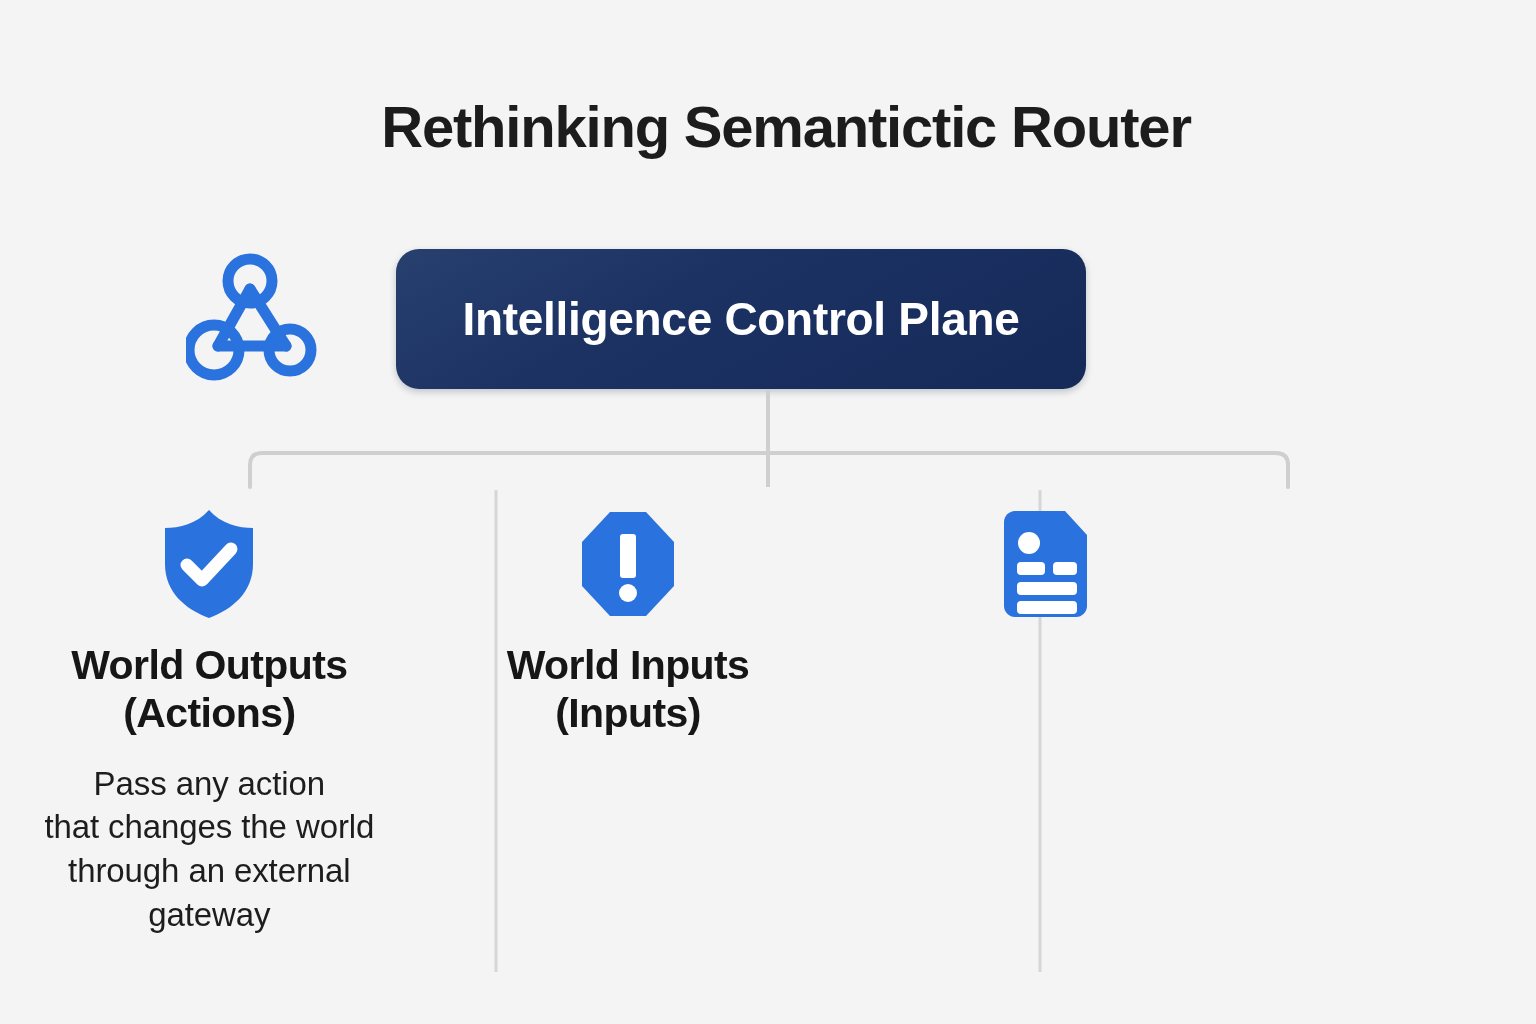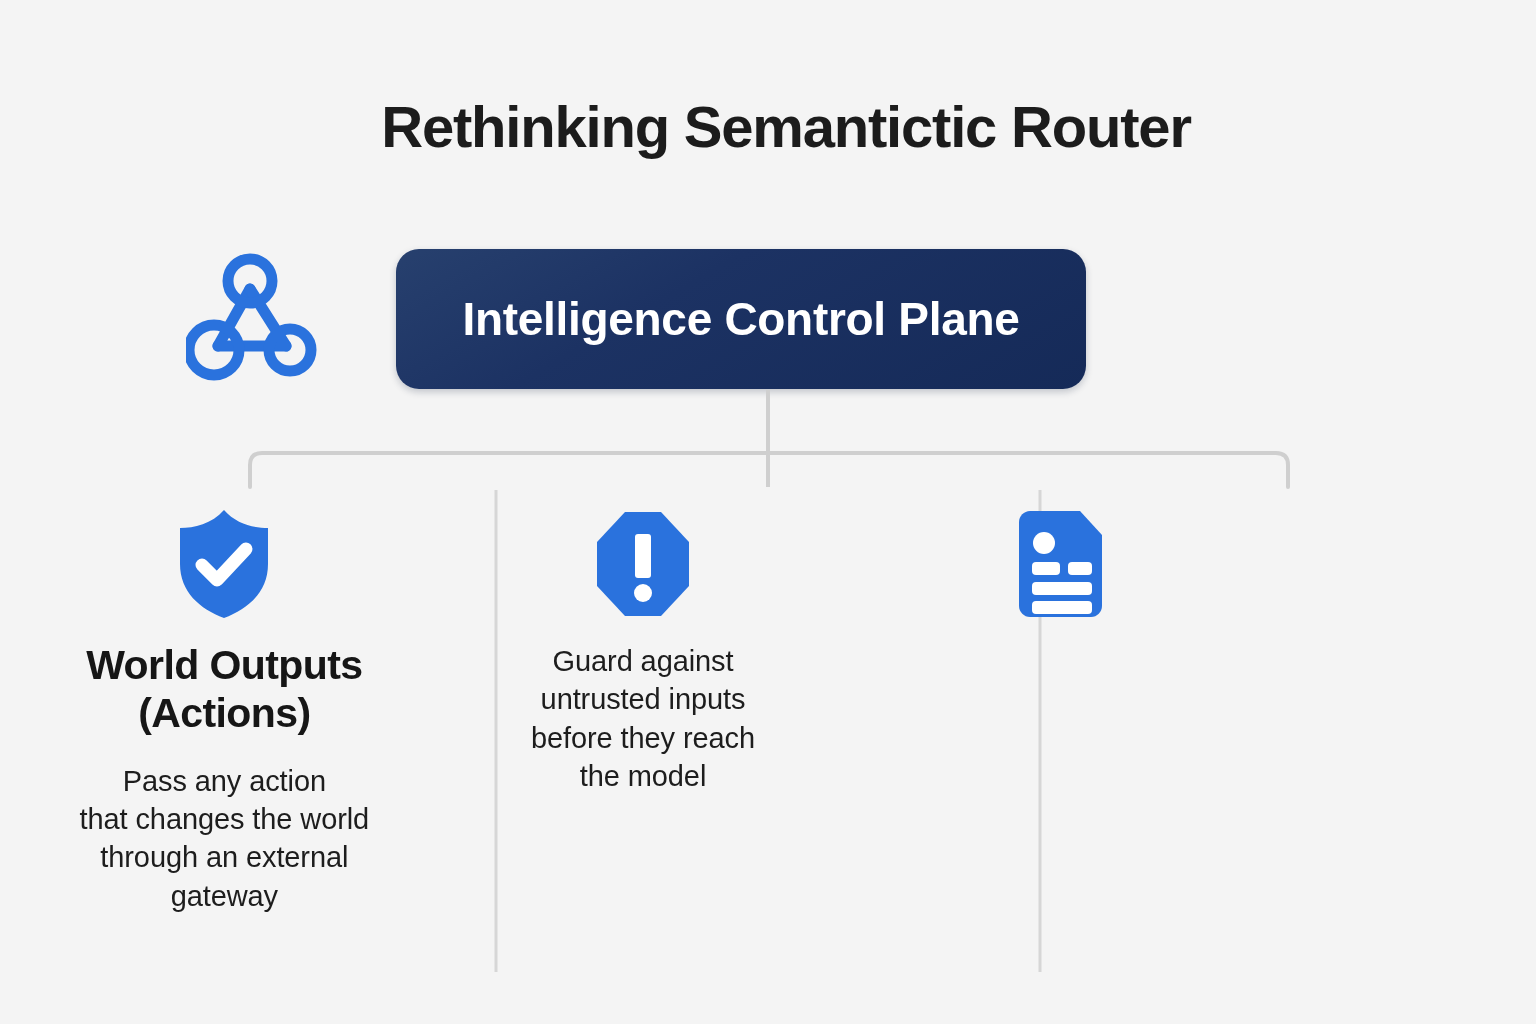--- a/index.html
+++ b/index.html
@@ -85,21 +85,20 @@
 
   
   .columns {
     position: absolute;
     top: 508px;
     left: 0;
     width: 1256px;
     display: flex;
     align-items: flex-start;
     justify-content: center;
-    margin-left: 15px;
   }
 
   .column {
     width: 512px;
     display: flex;
     flex-direction: column;
     align-items: center;
     padding: 0 14px;
   }
 
@@ -115,21 +114,21 @@
     font-weight: 700;
     letter-spacing: -0.6px;
     line-height: 1.17;
     text-align: center;
     color: #161616;
     white-space: pre-line;
     margin-bottom: 24px;
   }
 
   .col-body {
-    font-size: 29px;
+    font-size: 33px;
     font-weight: 400;
     line-height: 1.32;
     text-align: center;
     color: #1d1d1d;
     white-space: pre-line;
     letter-spacing: -0.1px;
   }
 </style>
 </head>
 <body>
@@ -180,24 +179,22 @@
 through an external
 gateway</div>
   </div>
 
   <div class="column">
     <svg class="col-icon" viewBox="0 0 104 112" aria-hidden="true">
       <path d="M34 4 L70 4 L98 34 L98 78 L70 108 L34 108 L6 78 L6 34 Z" fill="#2a72dd"></path>
       <rect x="44" y="26" width="16" height="44" rx="3" fill="#ffffff"></rect>
       <circle cx="52" cy="85" r="9" fill="#ffffff"></circle>
     </svg>
-    <div class="col-body">Guard against
-untrusted inputs
-before they reach
-the model</div>
+    <div class="col-heading">World Inputs
+(Inputs)</div>
   </div>
 
   <div class="column">
     <svg class="col-icon" viewBox="0 0 104 112" aria-hidden="true">
       <path d="M20 3 L70 3 L92 27 L92 98 C92 104 87 109 81 109 L20 109 C14 109 9 104 9 98 L9 14 C9 8 14 3 20 3 Z" fill="#2a72dd"></path>
       <circle cx="34" cy="35" r="11" fill="#ffffff"></circle>
       <rect x="22" y="54" width="28" height="13" rx="4" fill="#ffffff"></rect>
       <rect x="58" y="54" width="24" height="13" rx="4" fill="#ffffff"></rect>
       <rect x="22" y="74" width="60" height="13" rx="4" fill="#ffffff"></rect>
       <rect x="22" y="93" width="60" height="13" rx="4" fill="#ffffff"></rect>

